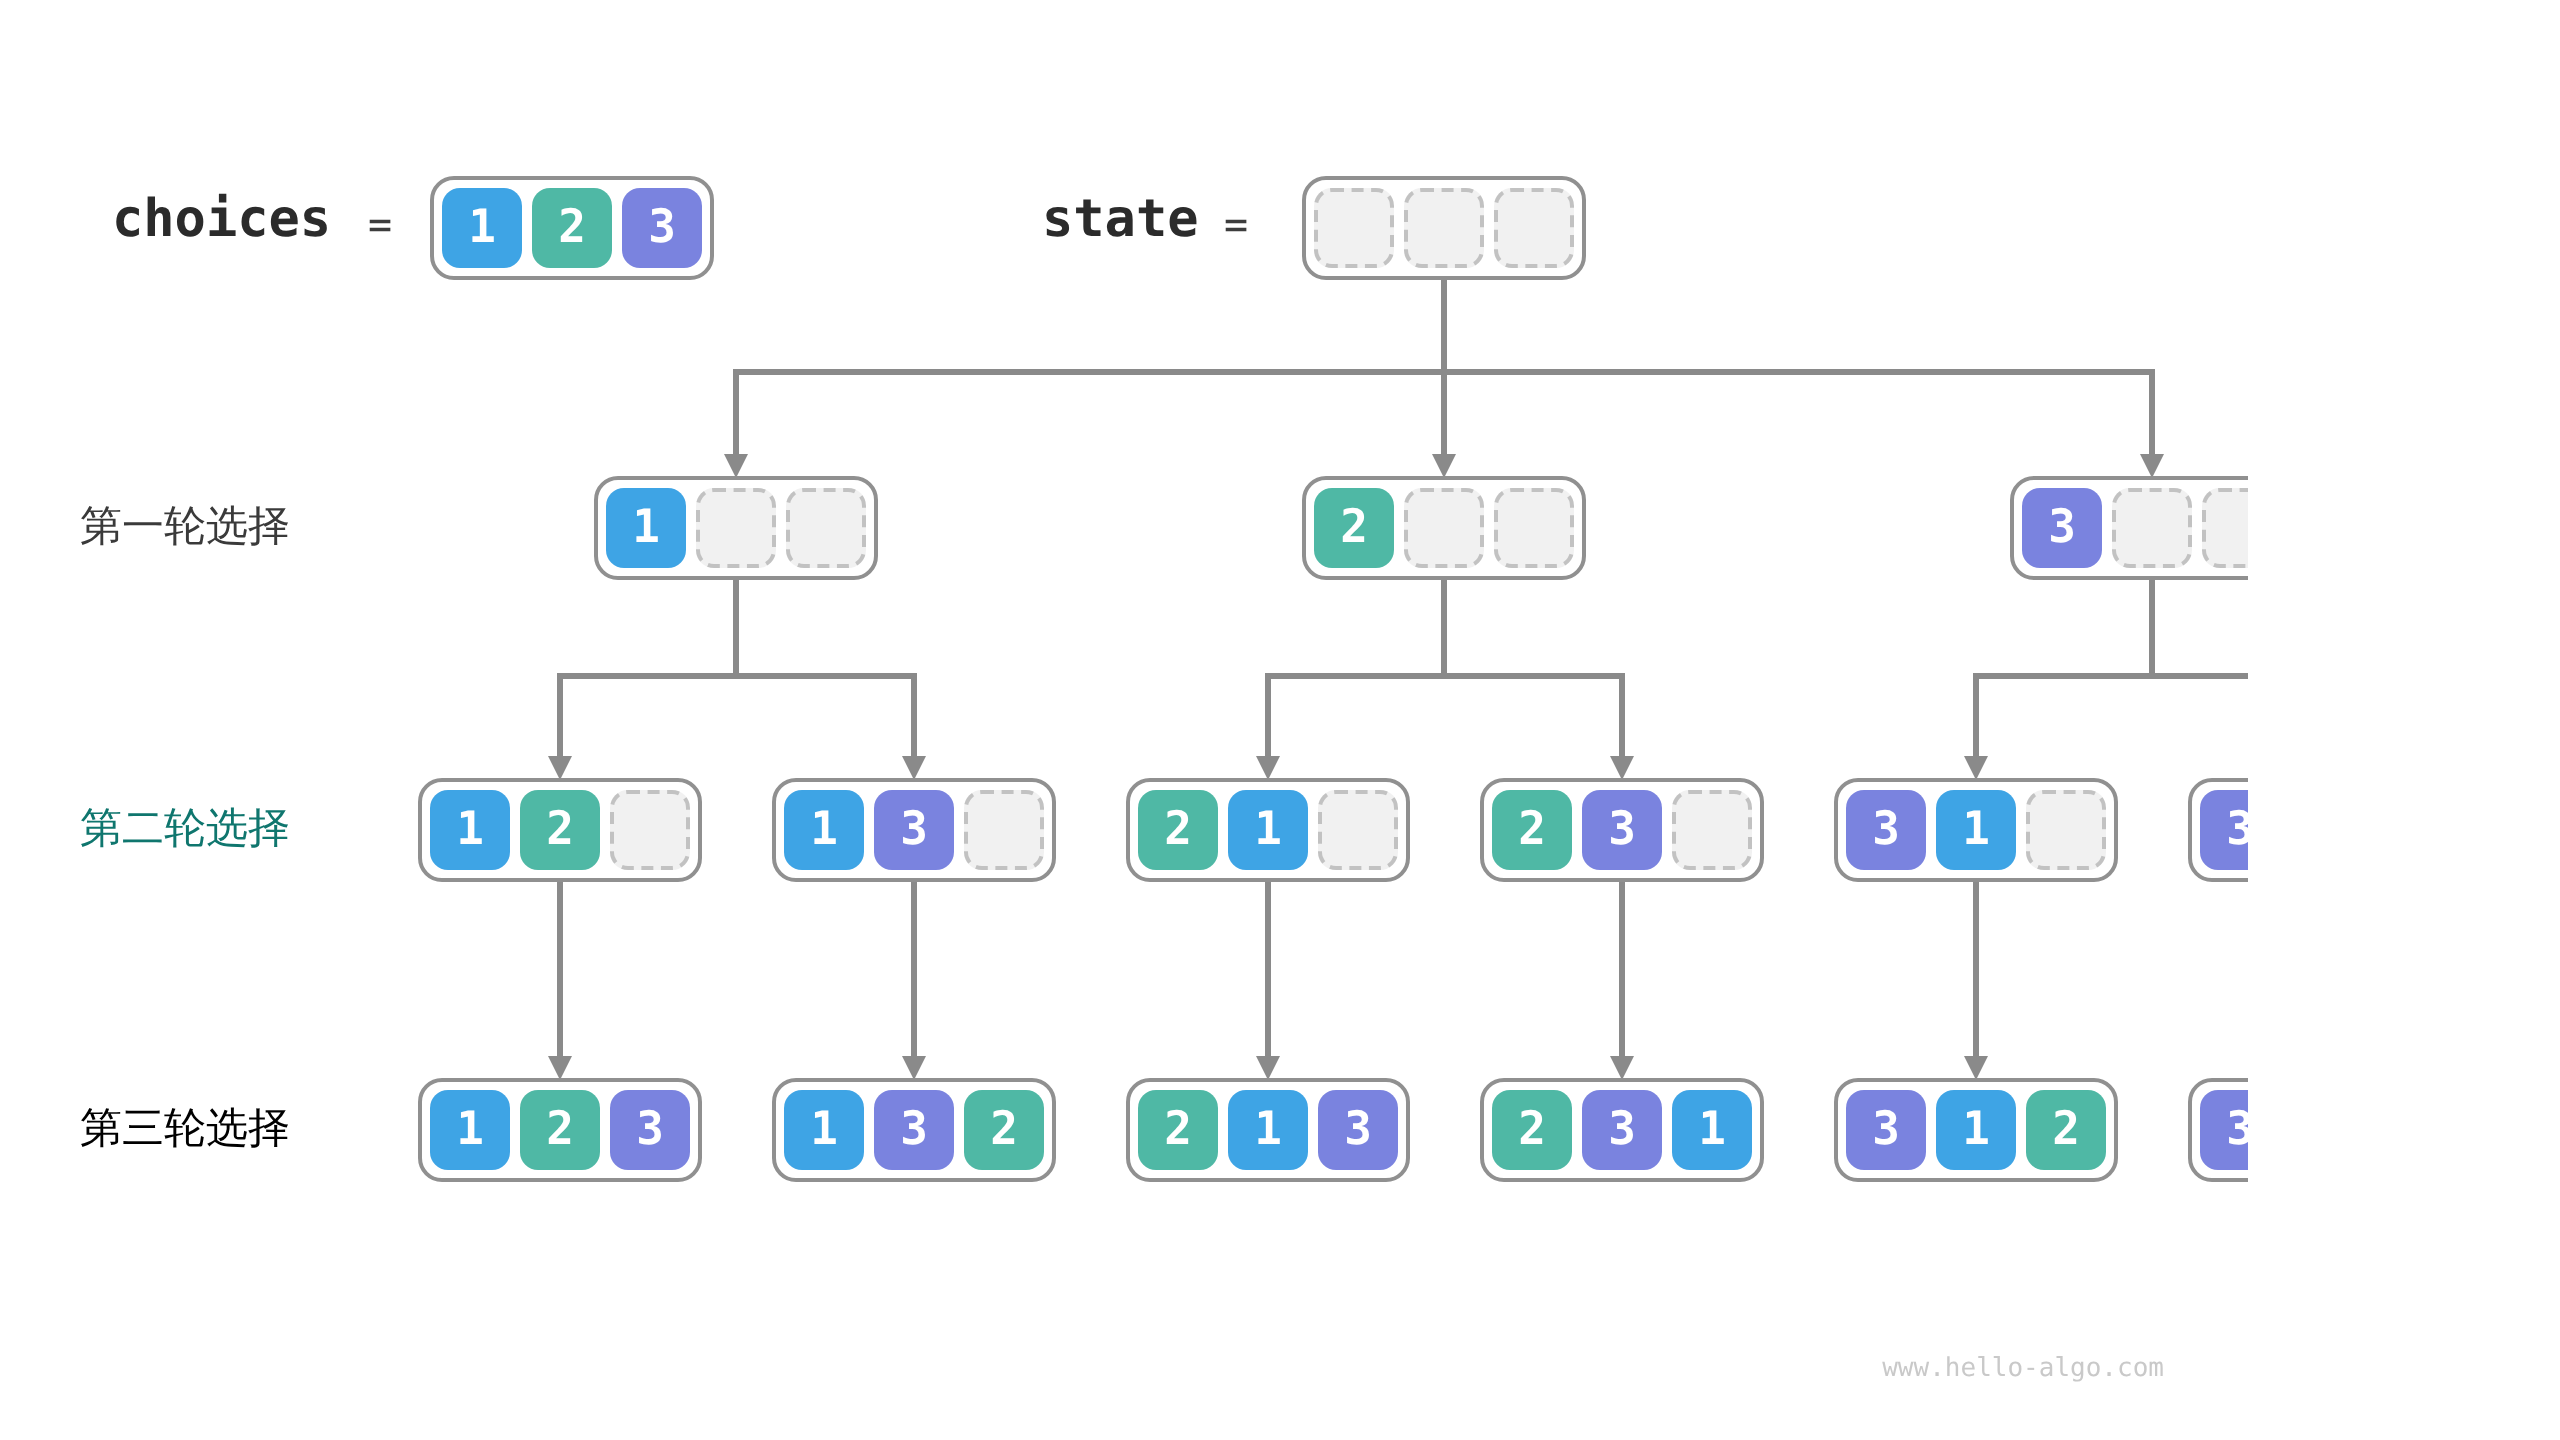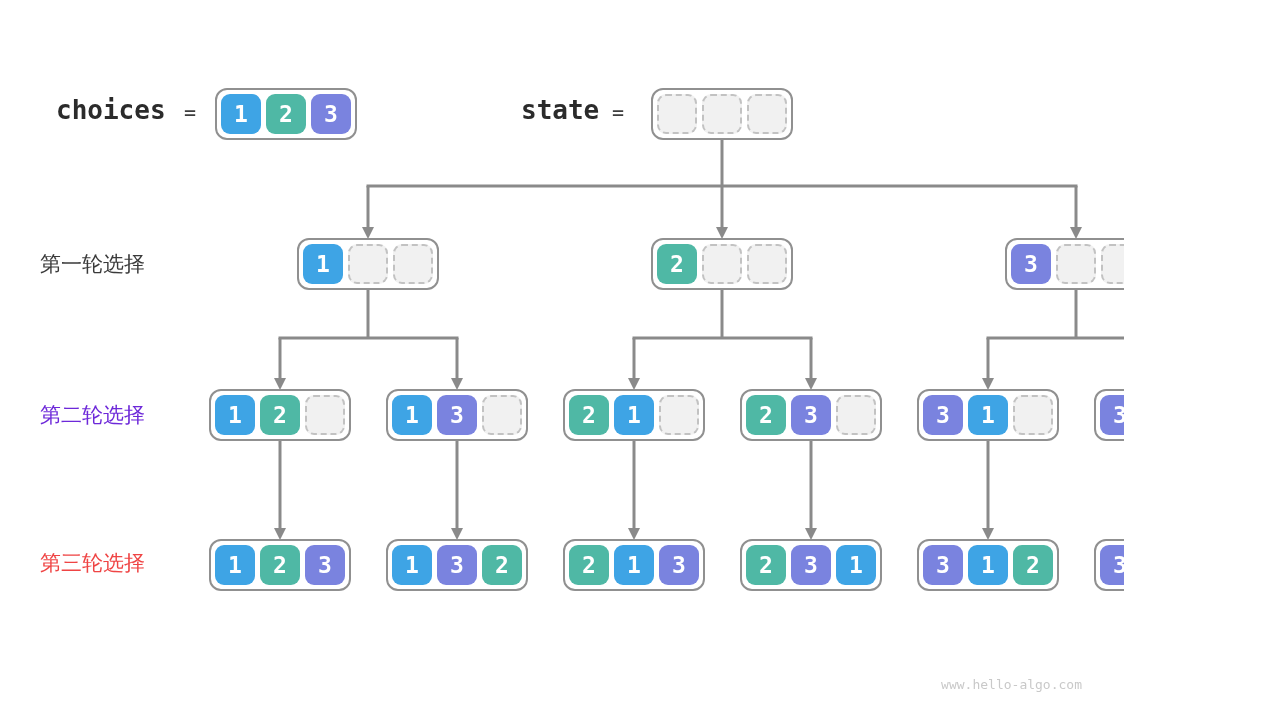--- a/index.html
+++ b/index.html
@@ -82,22 +82,22 @@
 
   <span class="code-label" style="left: 56px; top: 96px; color: rgb(43, 43, 43);">choices</span>
   <span class="equals" style="left:184px; top:101px">=</span>
   <div id="choices-box-slot"></div>
 
   <span class="code-label" style="left: 521px; top: 96px; color: rgb(43, 43, 43);">state</span>
   <span class="equals" style="left:612px; top:101px">=</span>
   <div id="state-box-slot"></div>
 
   <span class="cjk-label" style="left: 40px; top: 250px; color: rgb(58, 58, 58);">第一轮选择</span>
-  <span class="cjk-label" style="left: 40px; top: 401px; color: #6d28d9;">第二轮选择</span>
-  <span class="cjk-label" style="left: 40px; top: 551px; color: #ef4444; font-family: Liberation Mono, monospace;">第三轮选择</span>
+  <span class="cjk-label" style="left: 40px; top: 401px; color: #0f766e;">第二轮选择</span>
+  <span class="cjk-label" style="left: 40px; top: 551px; color: #000000;">第三轮选择</span>
 
   <div id="boxes-slot"></div>
 
   <div class="watermark">www.hello-algo.com</div>
 <div class="array-box" style="left: 215px; top: 88px;">
       <div class="cell" style="background: rgb(62, 164, 229);">1</div>
       <div class="cell" style="background: rgb(79, 184, 165);">2</div>
       <div class="cell" style="background: rgb(122, 131, 223);">3</div>
     </div>
     <div class="array-box" style="left: 651px; top: 88px;">

